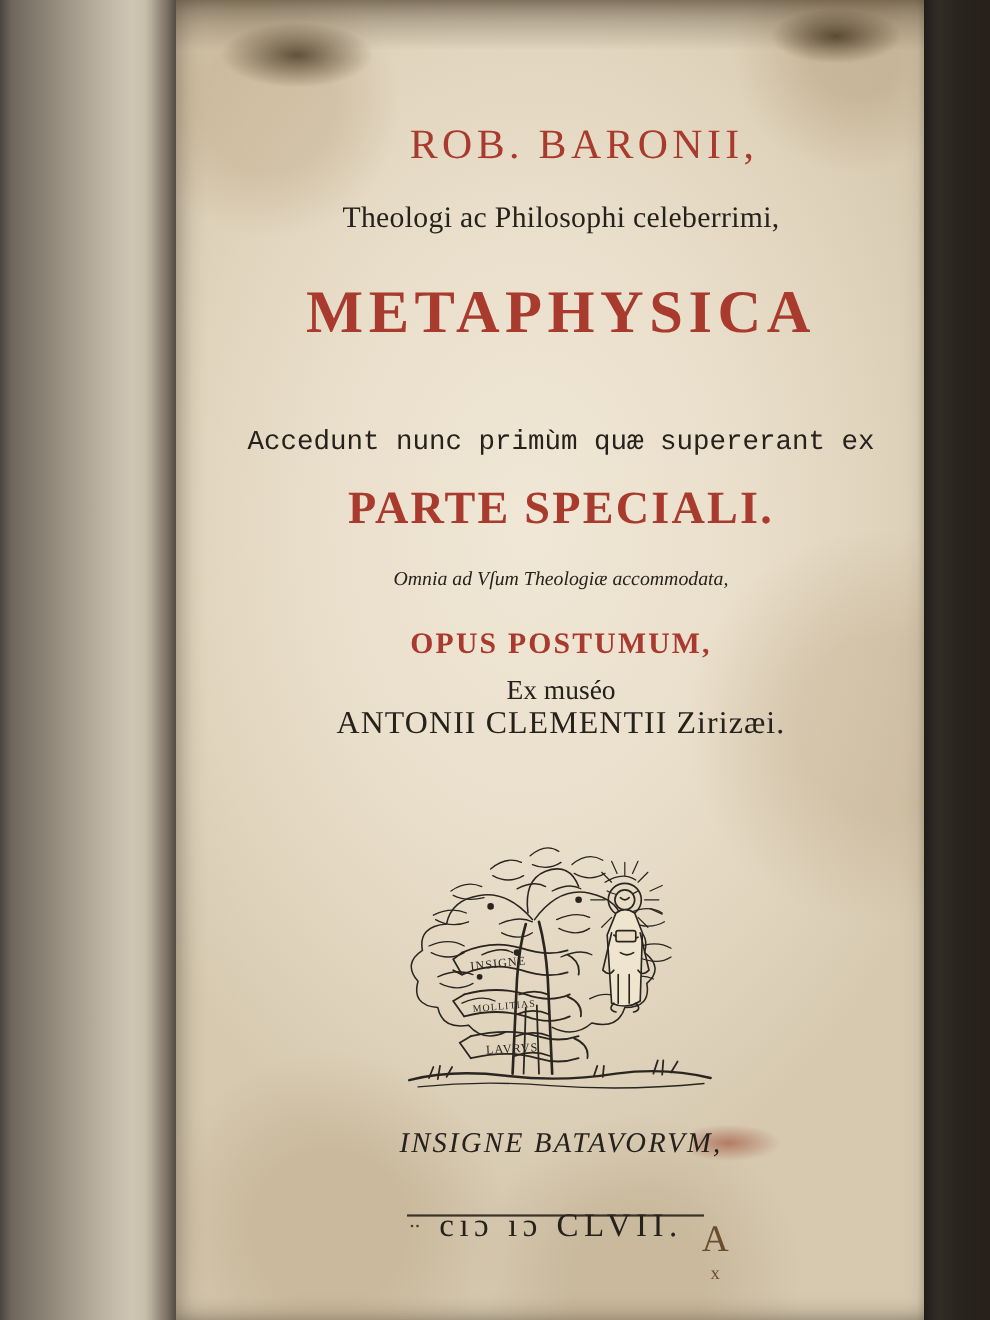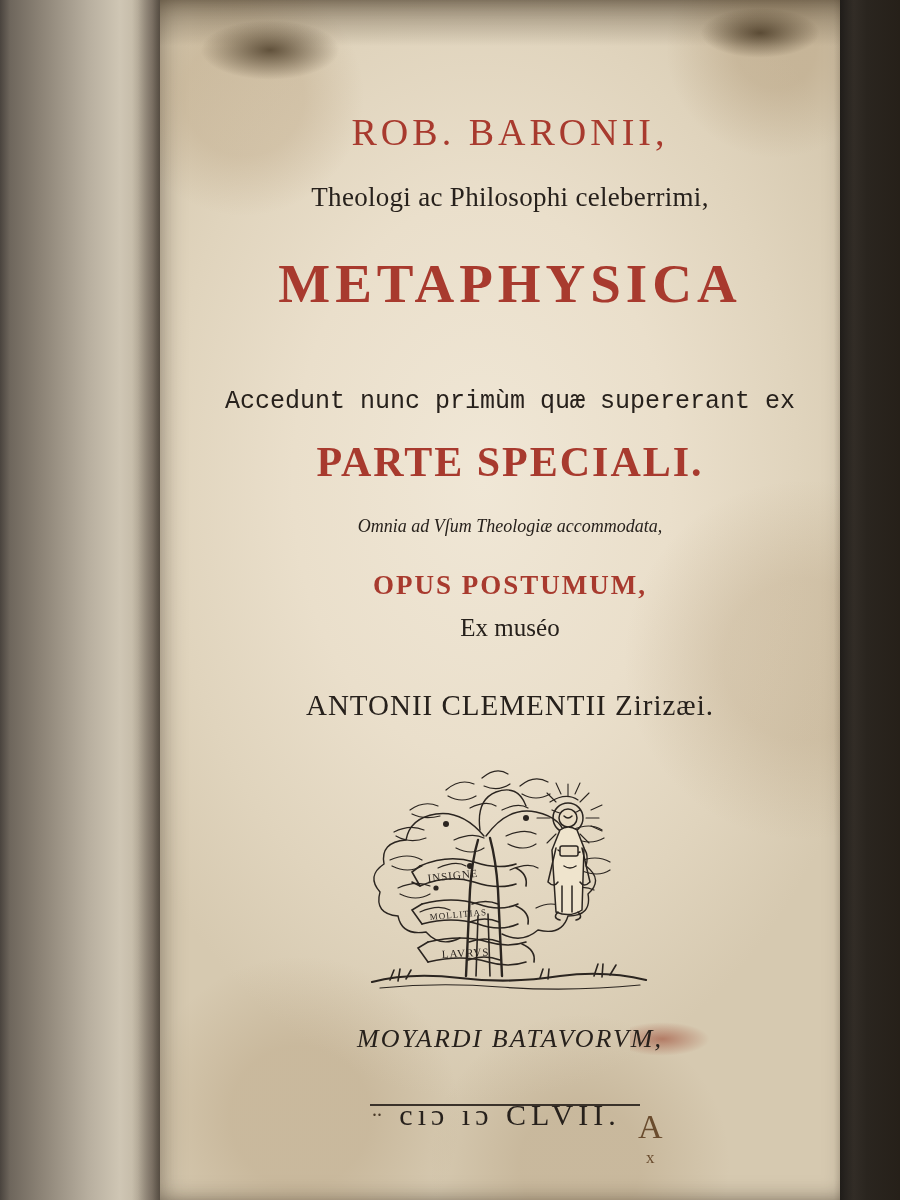--- a/index.html
+++ b/index.html
@@ -104,21 +104,21 @@
     width: 700px;
     height: 1200px;
     text-align: center;
   }
 
   .red { color: #a83a2e; font-weight: bold; }
   .blk { color: #27211c; }
 
   .l-title1 {
     position: absolute; top: 110px; left: 0; width: 700px;
-    font-size: 38px; letter-spacing: 4px; font-weight: 400;
+    font-size: 38px; letter-spacing: 4px; font-weight: 400; padding-left: 21px;
   }
   .l-sub1 {
     position: absolute; top: 182px; left: 0; width: 700px;
     font-size: 27px; letter-spacing: 0.3px;
   }
   .l-metaphysica {
     position: absolute; top: 252px; left: 0; width: 700px;
     font-size: 55px; letter-spacing: 5px;
   }
   .l-generalis {
@@ -141,21 +141,21 @@
   .l-opus {
     position: absolute; top: 570px; left: 0; width: 700px;
     font-size: 27px; letter-spacing: 2px;
   }
   .l-exmuseo {
     position: absolute; top: 614px; left: 0; width: 700px;
     font-size: 25px;
   }
   .l-antonii {
     position: absolute; top: 641px; left: 0; width: 700px;
-    font-size: 29px; letter-spacing: 1px; margin-top: 48px;
+    font-size: 29px; letter-spacing: 1px;
   }
 
   .l-lugduni {
     position: absolute; top: 1024px; left: 0; width: 700px;
     font-size: 26px; letter-spacing: 2px; font-style: italic;
   }
   .l-officina {
     position: absolute; top: 1062px; left: 0; width: 700px;
     font-size: 32px; letter-spacing: 1px;
   }
@@ -314,21 +314,21 @@
           <g fill="#2b2520" font-family="Liberation Serif, serif" font-size="11" letter-spacing="1">
             <text x="78" y="192" transform="rotate(-6 78 192)">INSIGNE</text>
             <text x="80" y="230" transform="rotate(-5 80 230)" font-size="9">MOLLITIAS</text>
             <text x="92" y="268" transform="rotate(-3 92 268)">LAVRVS</text>
           </g>
         </svg>
       </div>
 
       <div class="smudge"></div>
 
-      <div class="l-lugduni blk">MOYARDI BATAVORVM,</div>
+      <div class="l-lugduni blk">INSIGNE BATAVORVM,</div>
       <div class="rule"></div>
       <div class="l-year blk">cıɔ ıɔ CLVII.</div>
       <div class="l-inkdot">..</div>
       <div class="l-shelfmark">A</div>
       <div class="l-shelfmark2">x</div>
 
     </div>
   </div>
 
   <div class="right-gutter"></div>

